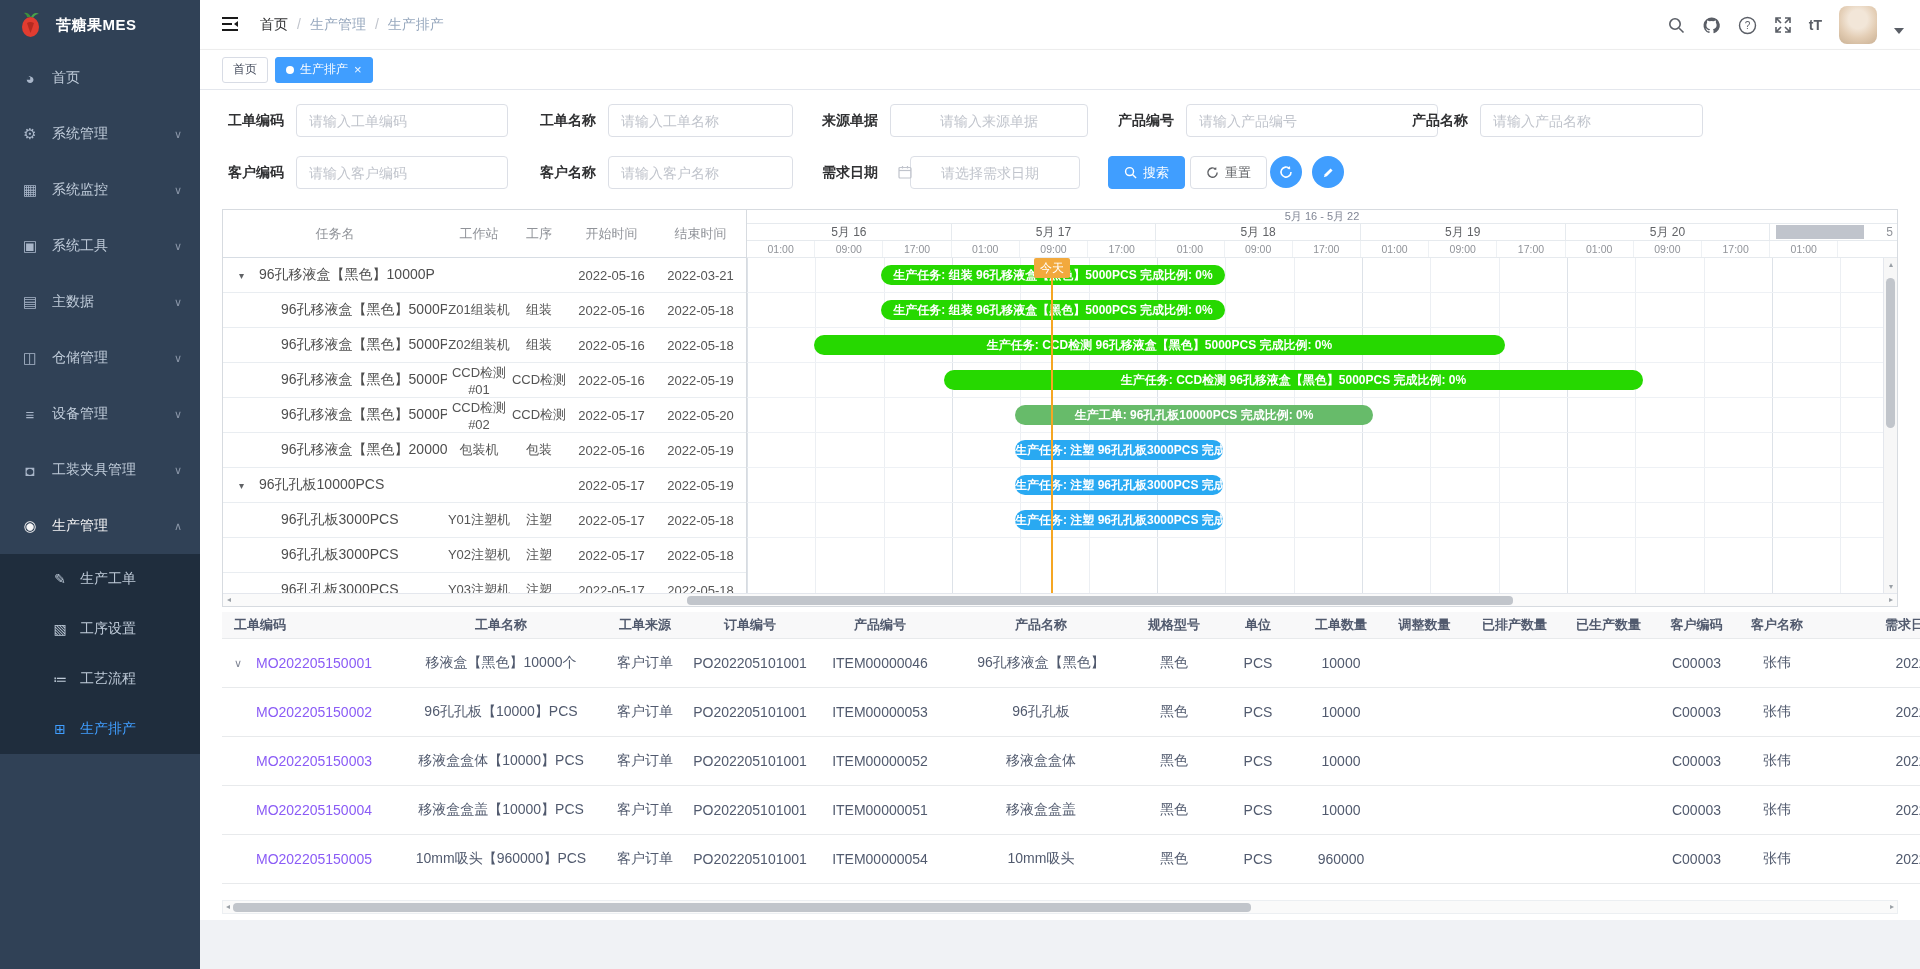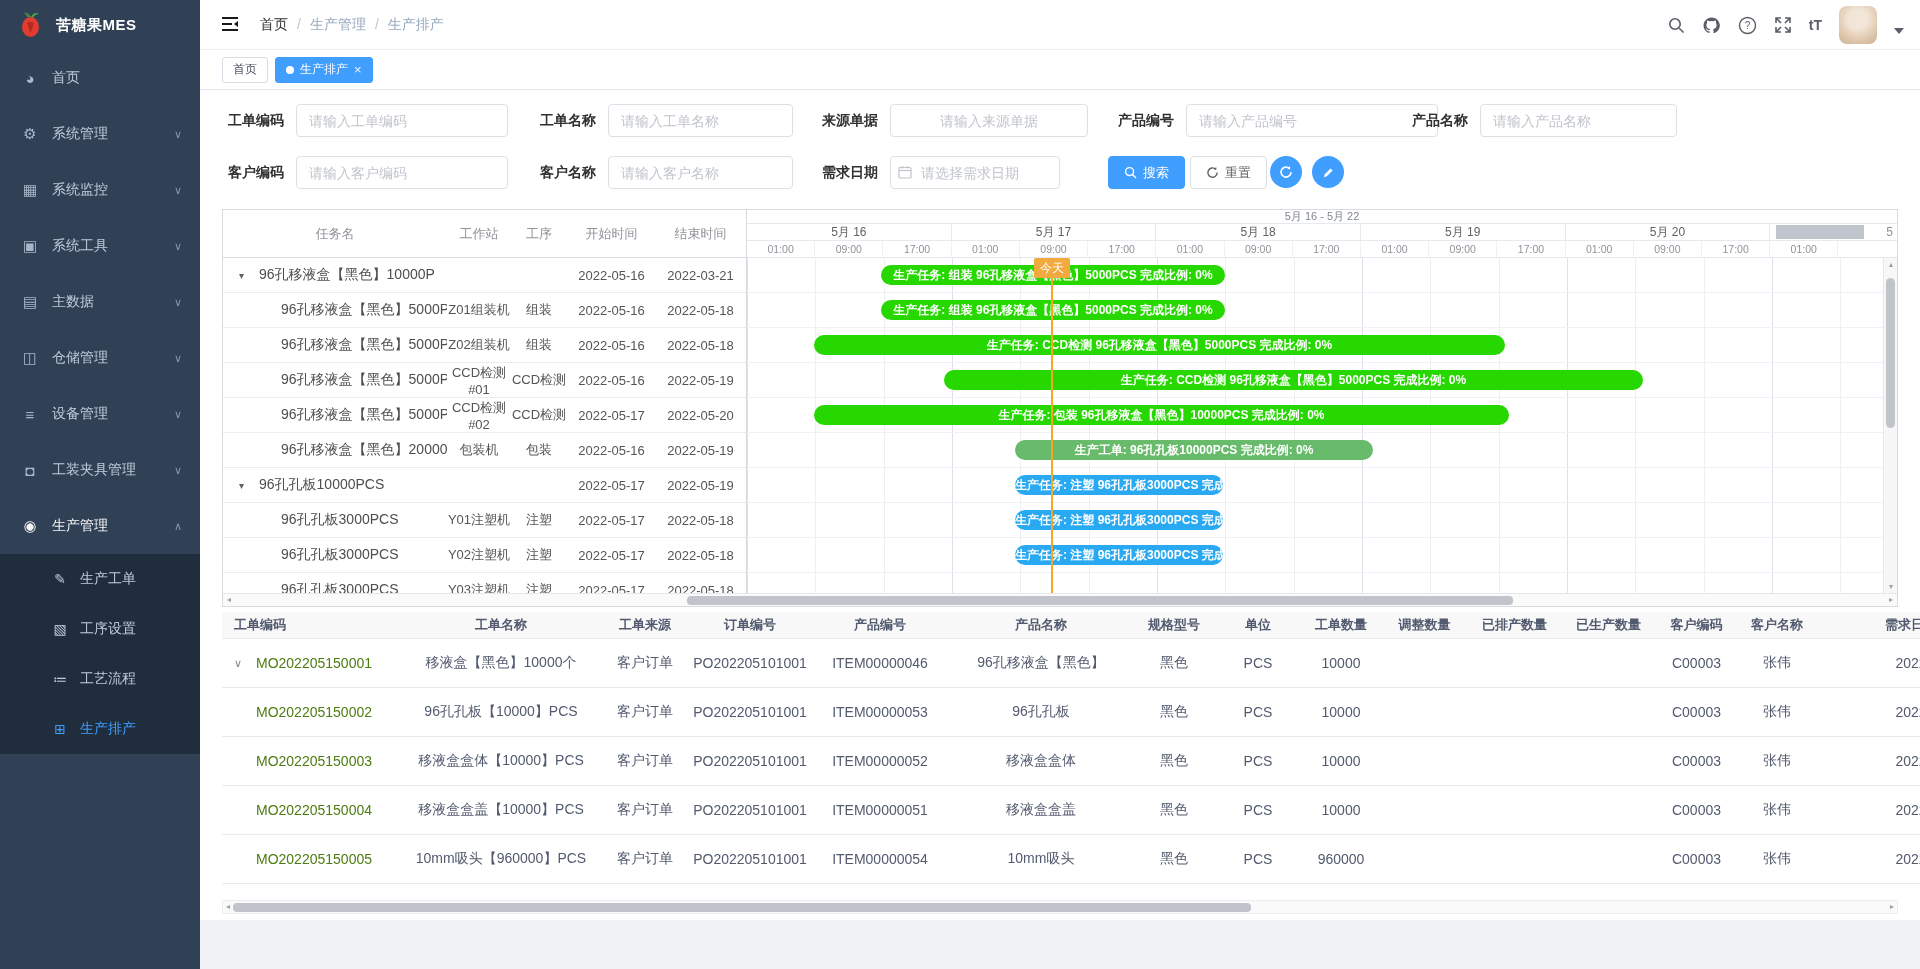--- a/index.html
+++ b/index.html
@@ -94,21 +94,21 @@
 
 
 .wtable { position:absolute; left:22px; top:522px; width:1784px; }
 .trow { display:flex; border-bottom:1px solid #e8eaec; align-items:center; background:#fff; }
 .trow.head { background:#f8f8f9; height:27px; font-size:13px; font-weight:bold; color:#515a6e; border-bottom:1px solid #e8eaec; }
 .trow.body { height:49px; font-size:14px; color:#515a6e; }
 .tc { text-align:center; white-space:nowrap; overflow:hidden; }
 .tc.c0{width:180px;text-align:left;padding-left:12px;} .tc.c1{width:198px;} .tc.c2{width:90px;} .tc.c3{width:120px;} .tc.c4{width:140px;}
 .tc.c5{width:182px;} .tc.c6{width:84px;} .tc.c7{width:84px;} .tc.c8{width:82px;} .tc.c9{width:85px;} .tc.c10{width:95px;}
 .tc.c11{width:93px;} .tc.c12{width:83px;} .tc.c13{width:78px;} .tc.c14{width:190px;}
-.wo-link { color:#4d7c0f; cursor:pointer; }
+.wo-link { color:#8b5cf6; cursor:pointer; }
 .row-chevron { color:#808695; font-size:11px; margin-right:8px; cursor:pointer; }
 .trow.body .tc.c0 { padding-left:34px; position:relative; }
 .trow.body .tc.c0 .row-chevron { position:absolute; left:12px; top:2px; }
 .t-hscroll { position:absolute; left:22px; top:810px; width:1676px; height:14px; background:#fafafa; border:1px solid #eceff2; }
 .t-hthumb { position:absolute; top:2px; height:9px; left:10px; width:1018px; background:#c1c5cb; border-radius:4px; cursor:pointer; }
 svg { display:block; }
 </style>
 </head>
 <body>
 
@@ -262,42 +262,42 @@
   <div class="fgroup" style="left:622px;top:14px;">
     <span class="flabel">来源单据</span>
     <input class="finput" style="width: 198px; text-align: center;" placeholder="请输入来源单据">
   </div>
   <div class="fgroup" style="left:918px;top:14px;">
     <span class="flabel">产品编号</span>
     <input class="finput" style="width: 252px;" placeholder="请输入产品编号">
   </div>
   <div class="fgroup" style="left:1212px;top:14px;">
     <span class="flabel">产品名称</span>
-    <input class="finput" style="width: 197px;" placeholder="请输入产品名称">
+    <input class="finput" style="width: 223px;" placeholder="请输入产品名称">
   </div>
 
   <div class="fgroup" style="left:28px;top:66px;">
     <span class="flabel">客户编码</span>
     <input class="finput" style="width: 212px;" placeholder="请输入客户编码">
   </div>
   <div class="fgroup" style="left:340px;top:66px;">
     <span class="flabel">客户名称</span>
     <input class="finput" style="width: 185px;" placeholder="请输入客户名称">
   </div>
   <div class="fgroup" style="left:622px;top:66px;">
     <span class="flabel">需求日期</span>
     <span class="cal-icon">
       <svg width="14" height="14" viewBox="0 0 14 14">
           <rect x="1" y="2.5" width="12" height="10.5" rx="1" fill="none" stroke="#c0c4cc" stroke-width="1.2"></rect>
           <line x1="1" y1="5.5" x2="13" y2="5.5" stroke="#c0c4cc" stroke-width="1.2"></line>
           <line x1="4.5" y1="1" x2="4.5" y2="3.5" stroke="#c0c4cc" stroke-width="1.2"></line>
           <line x1="9.5" y1="1" x2="9.5" y2="3.5" stroke="#c0c4cc" stroke-width="1.2"></line>
         </svg>
     </span>
-    <input class="finput date" style="width: 170px;" placeholder="请选择需求日期">
+    <input class="finput date" style="width: 170px; margin-left: 20px;" placeholder="请选择需求日期">
   </div>
   <button class="btn primary" style="position:absolute;left:908px;top:66px;">
     <svg width="13" height="13" viewBox="0 0 14 14">
         <circle cx="6" cy="6" r="4.3" fill="none" stroke="#fff" stroke-width="1.5"></circle>
         <line x1="9.4" y1="9.4" x2="13" y2="13" stroke="#fff" stroke-width="1.5"></line>
       </svg>
     <span>搜索</span>
   </button>
   <button class="btn" style="position:absolute;left:990px;top:66px;">
     <svg width="13" height="13" viewBox="0 0 14 14">
@@ -447,23 +447,20 @@
           <div class="tl-row">
             <div class="bar" style="left: 134px; width: 344px; background: rgb(38, 216, 0);">生产任务: 组装 96孔移液盒【黑色】5000PCS 完成比例: 0%</div>
           </div>
           <div class="tl-row">
             <div class="bar" style="left: 67px; width: 691px; background: rgb(38, 216, 0);">生产任务: CCD检测 96孔移液盒【黑色】5000PCS 完成比例: 0%</div>
           </div>
           <div class="tl-row">
             <div class="bar" style="left: 197px; width: 699px; background: rgb(38, 216, 0);">生产任务: CCD检测 96孔移液盒【黑色】5000PCS 完成比例: 0%</div>
           </div>
           <div class="tl-row">
-            <div class="bar" style="left: 67px; width: 695px; background: rgb(38, 216, 0);">生产任务: 包装 96孔移液盒【黑色】10000PCS 完成比例: 0%</div>
-          </div>
-          <div class="tl-row">
             <div class="bar" style="left: 268px; width: 358px; background: rgb(103, 187, 106);">生产工单: 96孔孔板10000PCS 完成比例: 0%</div>
           </div>
           <div class="tl-row">
             <div class="bar" style="left: 268px; width: 208px; background: rgb(41, 169, 242);">生产任务: 注塑 96孔孔板3000PCS 完成</div>
           </div>
           <div class="tl-row">
             <div class="bar" style="left: 268px; width: 208px; background: rgb(41, 169, 242);">生产任务: 注塑 96孔孔板3000PCS 完成</div>
           </div>
           <div class="tl-row">
             <div class="bar" style="left: 268px; width: 208px; background: rgb(41, 169, 242);">生产任务: 注塑 96孔孔板3000PCS 完成</div>

